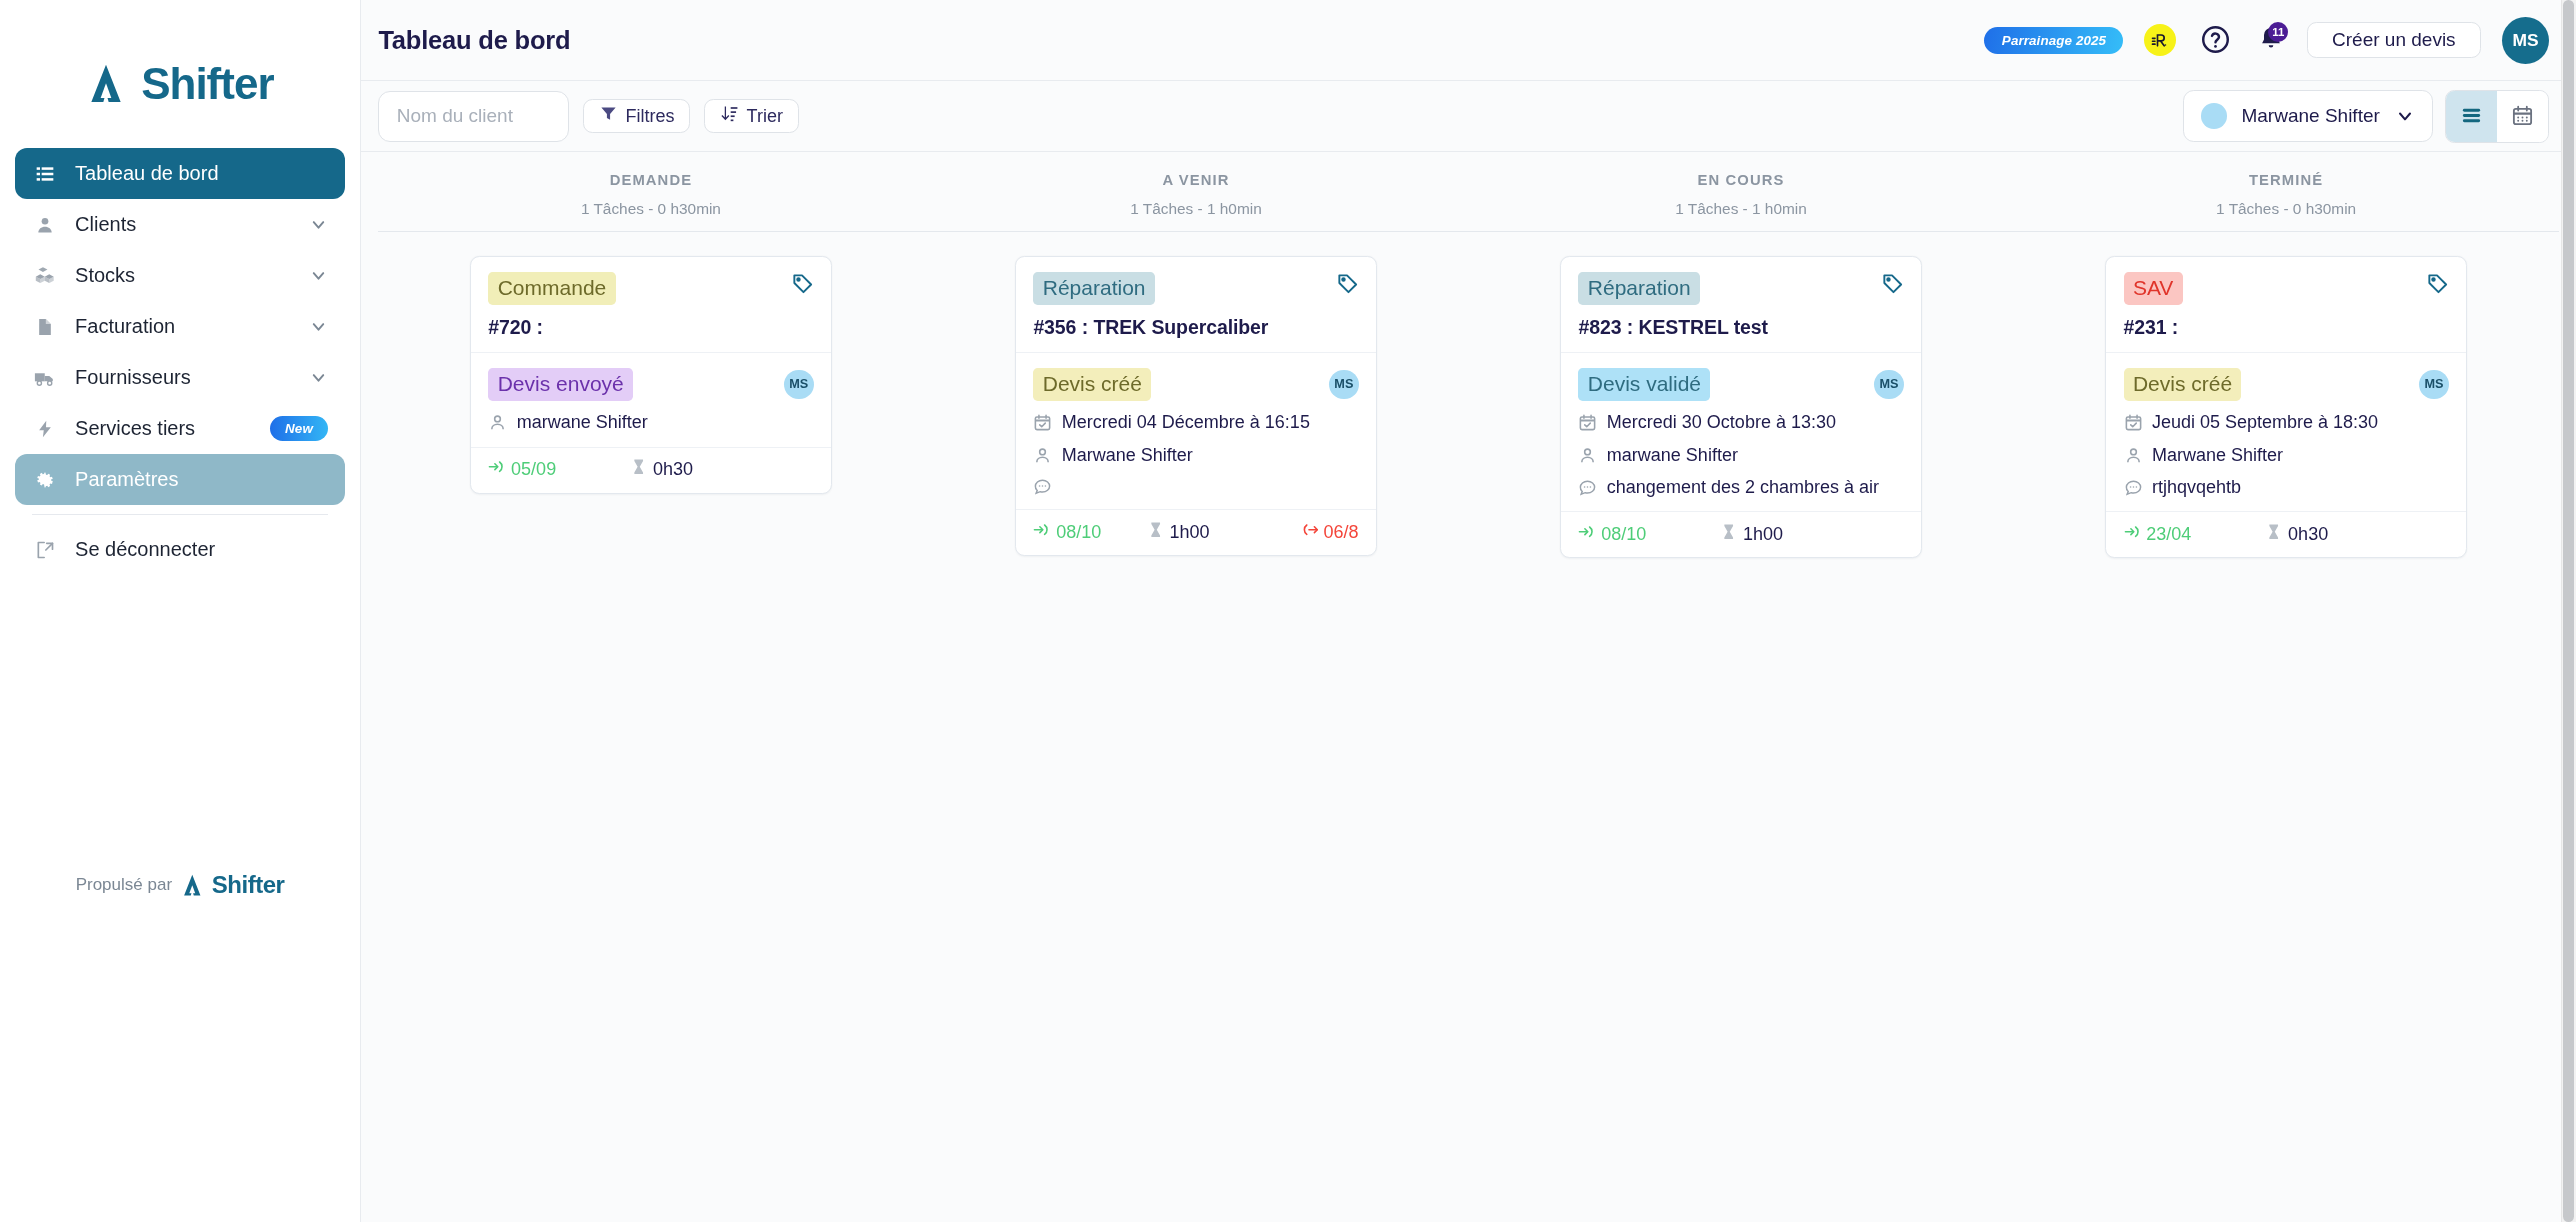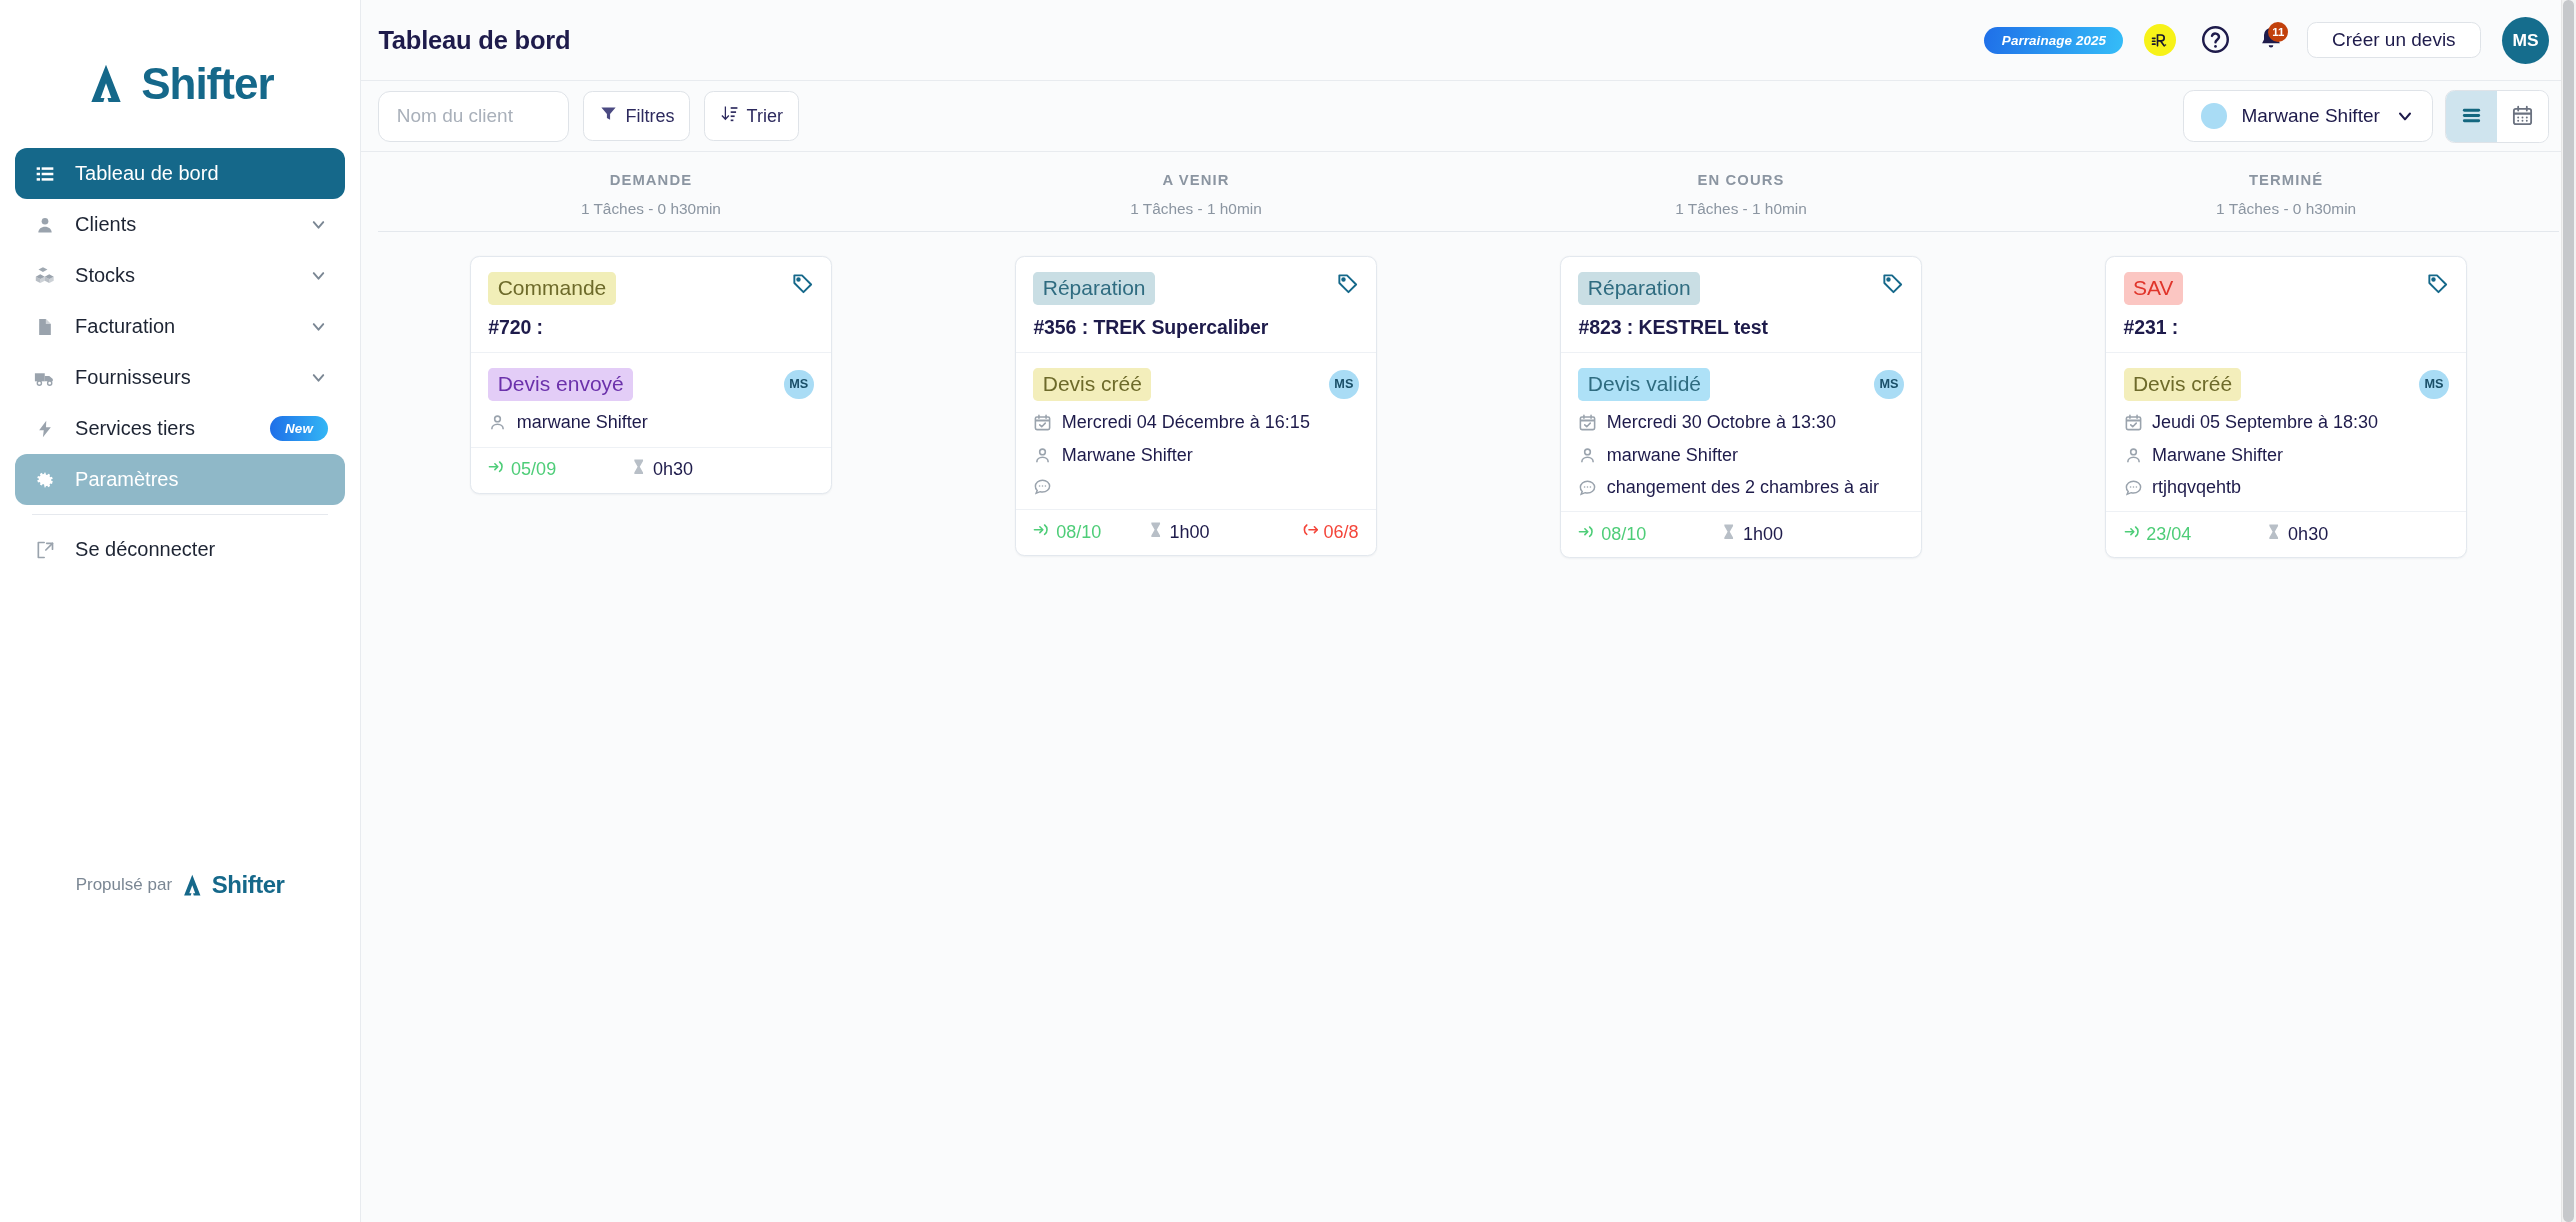--- a/index.html
+++ b/index.html
@@ -90,21 +90,21 @@
   .ico-btn {
     width: 38px; height: 38px; display: flex; align-items: center;
     justify-content: center; position: relative; cursor: pointer;
   }
   .ico-yellow {
     width: 32px; height: 32px; border-radius: 50%;
     background: #f7f218; display: flex; align-items: center; justify-content: center;
   }
   .bell-badge {
     position: absolute; top: 1.3px; right: 1.3px;
-    background: #c2410c; color: #fff; font-size: 11.4px; font-weight: 700;
+    background: #4c1d95; color: #fff; font-size: 11.4px; font-weight: 700;
     min-width: 20px; height: 20px; border-radius: 10px;
     display: flex; align-items: center; justify-content: center;
     padding: 0 4px; line-height: 1;
   }
   .top-btn {
     height: 36px; background: #ffffff;
     border: 0.7px solid #dfe3e8; border-radius: 9.4px;
     padding: 0 24px; font-size: 19px; color: #1e1b4b;
     display: flex; align-items: center; cursor: pointer;
     font-family: "Liberation Sans", sans-serif; white-space: nowrap;
@@ -126,21 +126,21 @@
   }
   .search-input {
     width: 191px; height: 51px;
     border: 0.7px solid #dfe3e8; border-radius: 12px;
     padding: 0 17.4px; font-size: 19px; color: #1e1b4b;
     background: #fff; font-family: "Liberation Sans", sans-serif;
     outline: none;
   }
   .search-input::placeholder { color: #a9b0ba; }
   .tool-btn {
-    height: 50px; background: #fff;
+    height: 34px; background: #fff;
     border: 0.7px solid #dfe3e8; border-radius: 9.4px;
     padding: 0 14.8px; display: flex; align-items: center; gap: 8px;
     font-size: 18px; color: #2d2a5e; cursor: pointer;
     font-family: "Liberation Sans", sans-serif;
   }
   .toolbar-right { margin-left: auto; display: flex; align-items: center; gap: 12px; }
   .user-select {
     height: 52px; min-width: 241px;
     border: 0.7px solid #dfe3e8; border-radius: 10.7px; background: #fff;
     display: flex; align-items: center; gap: 14.8px;

